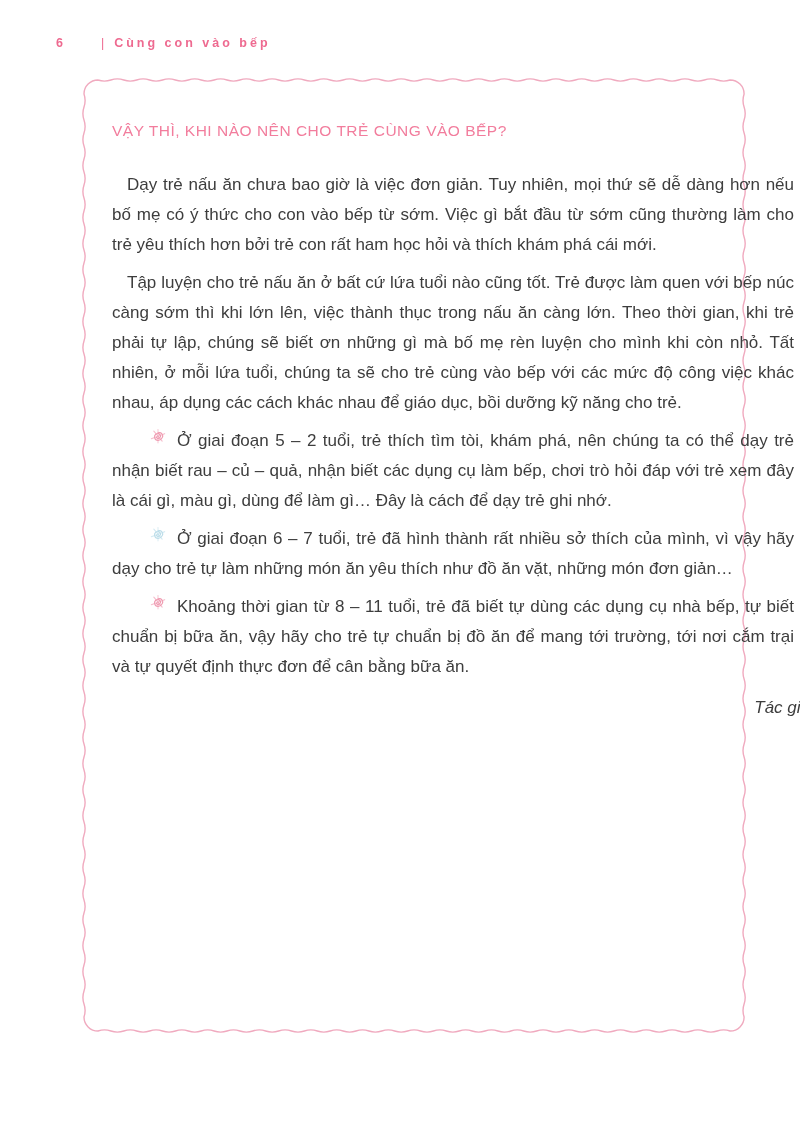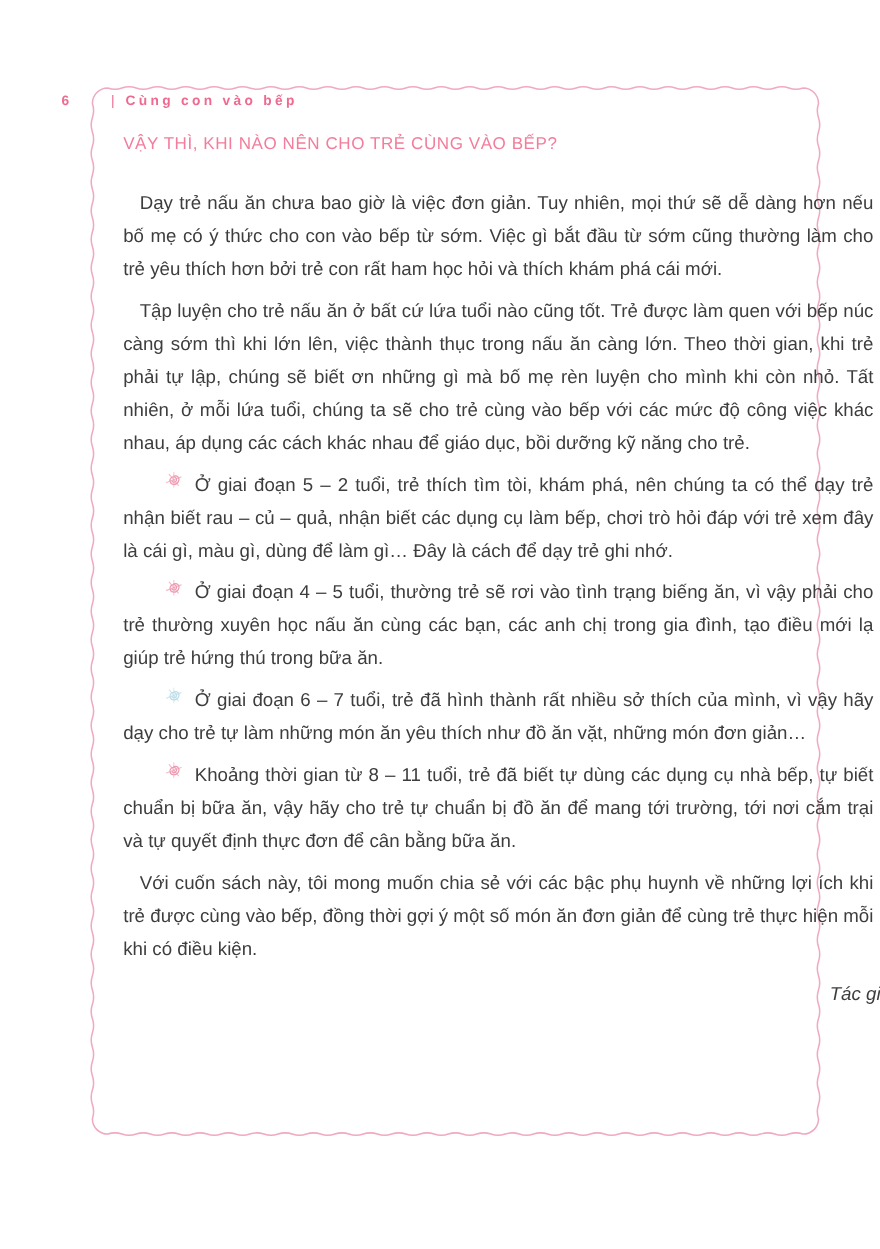--- a/index.html
+++ b/index.html
@@ -12,21 +12,21 @@
   }
   
   .running-head{
     position:absolute;top:36px;left:56px;
     display:flex;align-items:baseline;
     color:var(--header_pink);
     font-size:12.5px;font-weight:bold;
   }
   .running-head .pagenum{letter-spacing:0;margin-right:38px;}
   .running-head .sep{font-weight:400;margin-right:10px;}
-  .running-head .booktitle{letter-spacing:3px;margin-top:48px;}
+  .running-head .booktitle{letter-spacing:3px;}
   
   .border-svg{position:absolute;left:0;top:0;width:800px;height:1135px;pointer-events:none;}
   .border-path{fill:none;stroke:var(--border_pink);stroke-width:1.4;}
   
   .content{
     position:absolute;left:84px;top:80px;
     width:748px;height:954px;
     box-sizing:border-box;
     padding:42px 22px 0 28px;
   }
@@ -90,30 +90,26 @@
 
     <p class="para"><span>Dạy trẻ nấu ăn chưa bao giờ là việc đơn giản. Tuy nhiên, mọi thứ sẽ dễ dàng hơn nếu bố mẹ có ý thức cho con vào bếp từ sớm. Việc gì bắt đầu từ sớm cũng thường làm cho trẻ yêu thích hơn bởi trẻ con rất ham học hỏi và thích khám phá cái mới.</span></p>
 
     <p class="para"><span>Tập luyện cho trẻ nấu ăn ở bất cứ lứa tuổi nào cũng tốt. Trẻ được làm quen với bếp núc càng sớm thì khi lớn lên, việc thành thục trong nấu ăn càng lớn. Theo thời gian, khi trẻ phải tự lập, chúng sẽ biết ơn những gì mà bố mẹ rèn luyện cho mình khi còn nhỏ. Tất nhiên, ở mỗi lứa tuổi, chúng ta sẽ cho trẻ cùng vào bếp với các mức độ công việc khác nhau, áp dụng các cách khác nhau để giáo dục, bồi dưỡng kỹ năng cho trẻ.</span></p>
 
     <p class="para with-icon"><span class="doodle pink"><svg viewBox="0 0 24 24">
             <use href="#doodle-flower"></use>
           </svg></span><span>Ở giai đoạn 5 – 2 tuổi, trẻ thích tìm tòi, khám phá, nên chúng ta có thể dạy trẻ nhận biết rau – củ – quả, nhận biết các dụng cụ làm bếp, chơi trò hỏi đáp với trẻ xem đây là cái gì, màu gì, dùng để làm gì… Đây là cách để dạy trẻ ghi nhớ.</span></p>
 
 
-    <p class="para with-icon"><span class="doodle pink"><svg viewBox="0 0 24 24">
-            <use href="#doodle-flower"></use>
-          </svg></span><span>Ở giai đoạn 4 – 5 tuổi, thường trẻ sẽ rơi vào tình trạng biếng ăn, vì vậy phải cho trẻ thường xuyên học nấu ăn cùng các bạn, các anh chị trong gia đình, tạo điều mới lạ giúp trẻ hứng thú trong bữa ăn.</span></p>
 
     <p class="para with-icon"><span class="doodle blue"><svg viewBox="0 0 24 24">
             <use href="#doodle-flower"></use>
           </svg></span><span>Ở giai đoạn 6 – 7 tuổi, trẻ đã hình thành rất nhiều sở thích của mình, vì vậy hãy dạy cho trẻ tự làm những món ăn yêu thích như đồ ăn vặt, những món đơn giản…</span></p>
 
     <p class="para with-icon"><span class="doodle pink"><svg viewBox="0 0 24 24">
             <use href="#doodle-flower"></use>
           </svg></span><span>Khoảng thời gian từ 8 – 11 tuổi, trẻ đã biết tự dùng các dụng cụ nhà bếp, tự biết chuẩn bị bữa ăn, vậy hãy cho trẻ tự chuẩn bị đồ ăn để mang tới trường, tới nơi cắm trại và tự quyết định thực đơn để cân bằng bữa ăn.</span></p>
 
-    <p class="para"><span>Với cuốn sách này, tôi mong muốn chia sẻ với các bậc phụ huynh về những lợi ích khi trẻ được cùng vào bếp, đồng thời gợi ý một số món ăn đơn giản để cùng trẻ thực hiện mỗi khi có điều kiện.</span></p>
 
     <div class="signature">Tác giả</div>
   </div>
 
 </div>
 
 </body></html>

